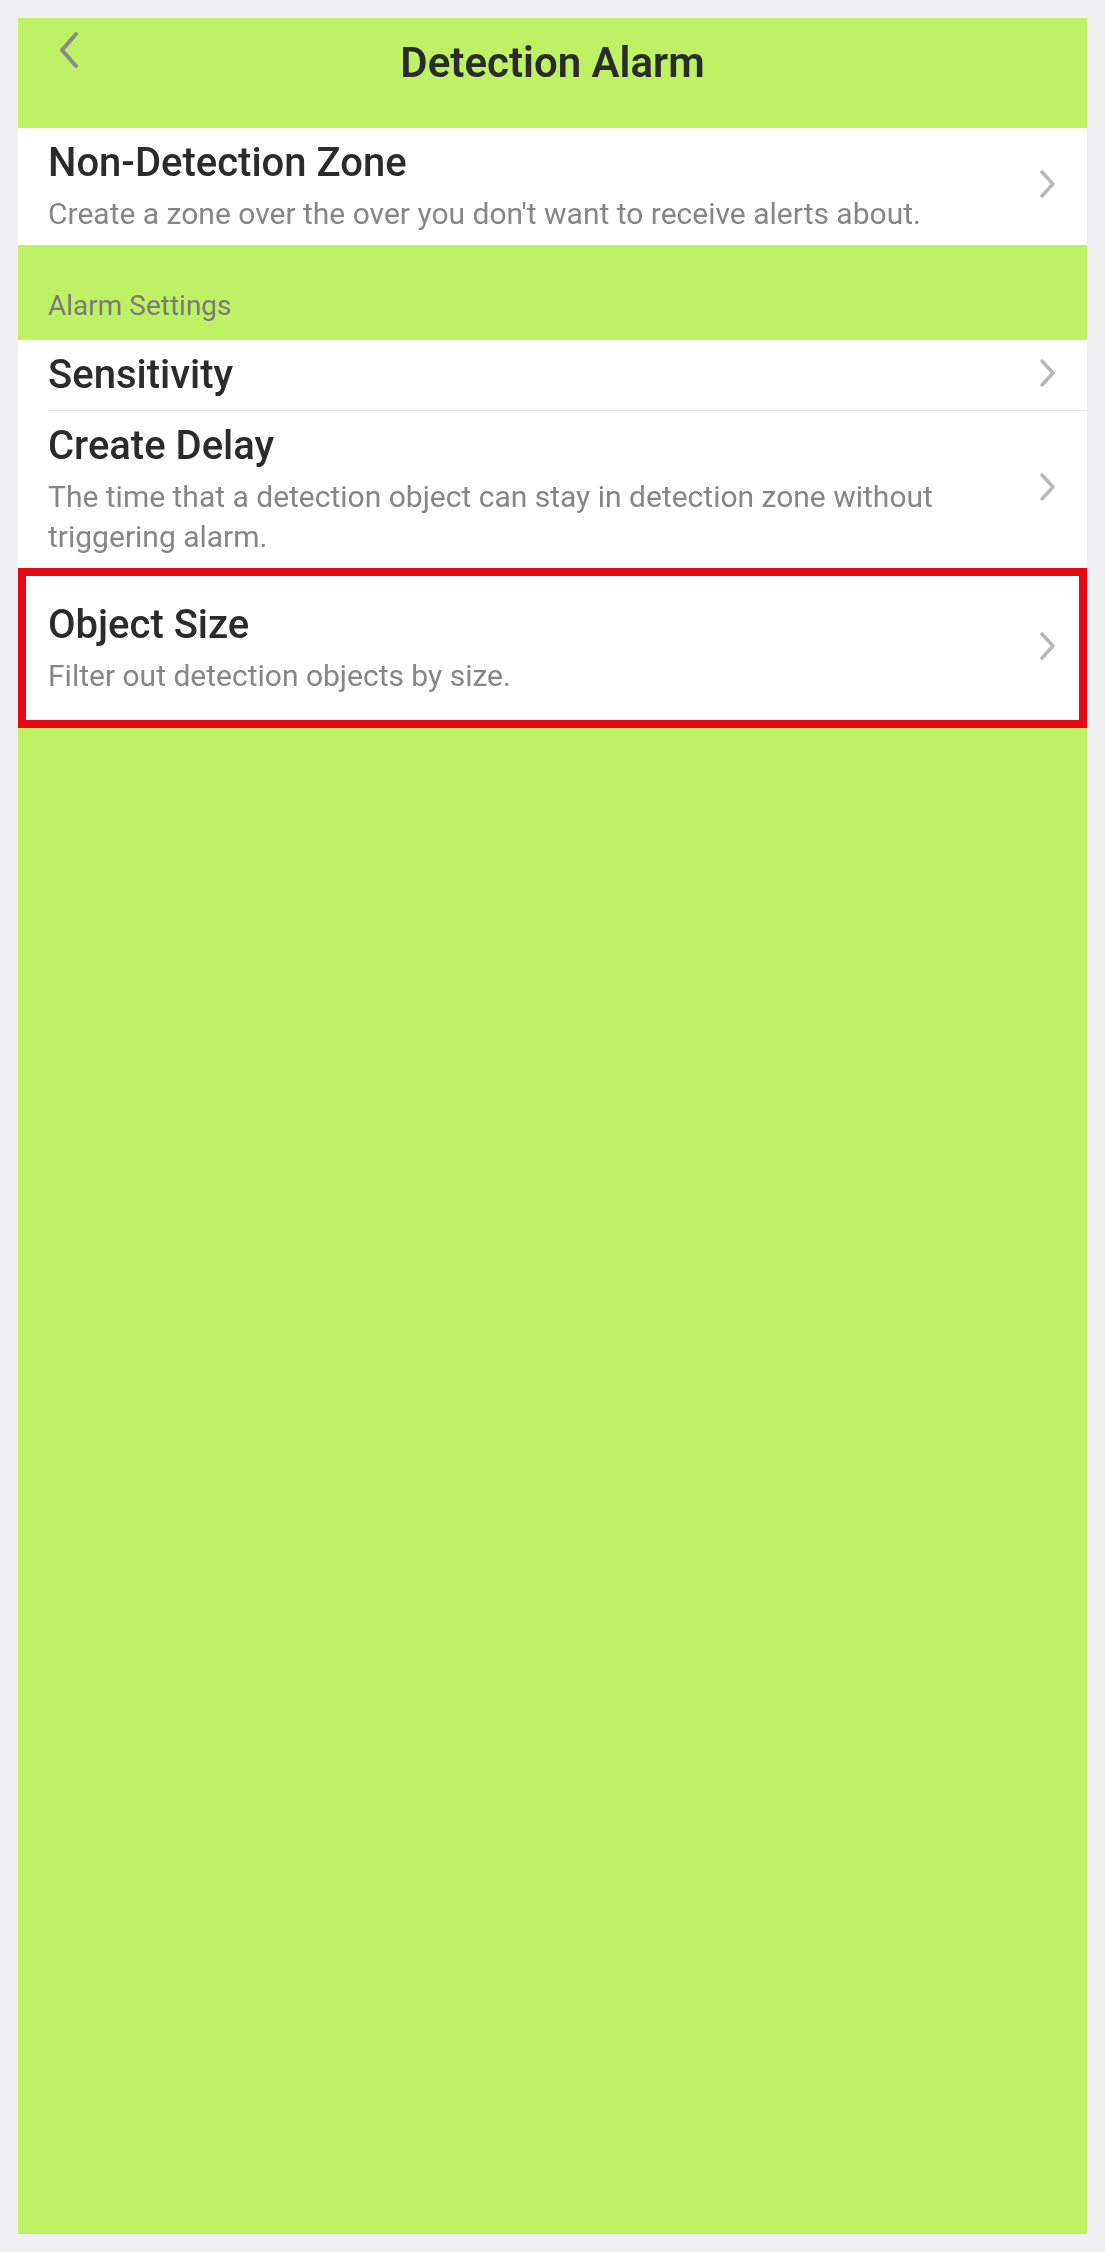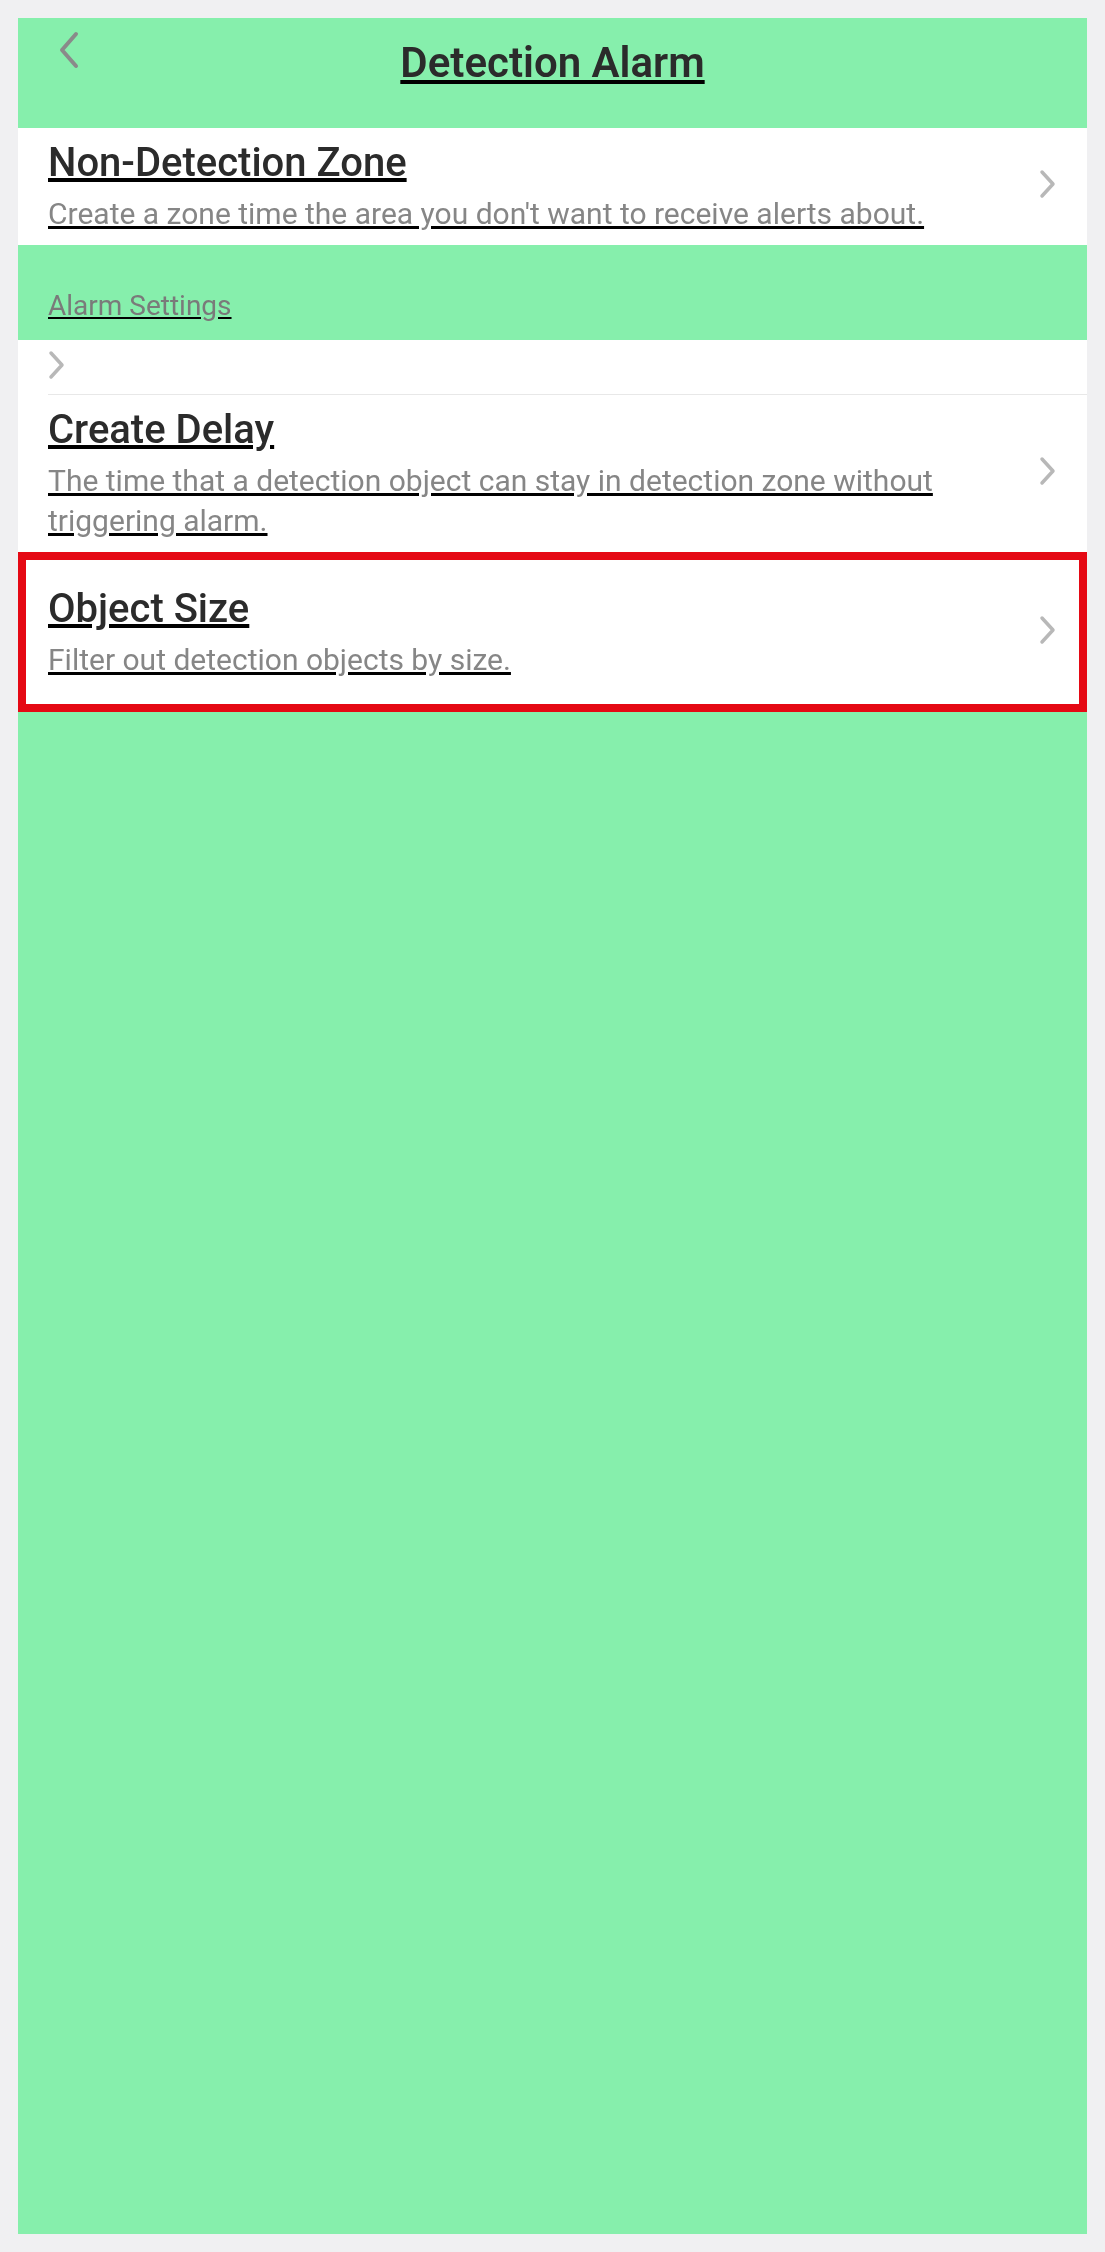--- a/index.html
+++ b/index.html
@@ -12,25 +12,24 @@
       background: #f0f0f2;
       width: 1105px;
       height: 2252px;
     }
     .container {
       padding: 18px;
       width: 100%;
       height: 100%;
     }
     .inner {
-      background: #86efac;
+      background: #bef264;
       width: 100%;
       height: 100%;
       position: relative;
-      text-decoration: underline;
     }
     .header {
       display: flex;
       align-items: center;
       padding: 8px 30px 30px 30px;
       position: relative;
       height: 110px;
     }
     .back-btn {
       position: absolute;
@@ -109,34 +108,37 @@
           <path d="M19 3 L5 19 L19 35" stroke="#8a8a8a" stroke-width="4" stroke-linecap="round" stroke-linejoin="round"></path>
         </svg>
       </div>
       <div class="header-title">Detection Alarm</div>
     </div>
 
     <div class="row-group">
       <div class="row">
         <div class="row-content">
           <div class="row-title">Non-Detection Zone</div>
-          <div class="row-subtitle">Create a zone time the area you don't want to receive alerts about.</div>
+          <div class="row-subtitle">Create a zone over the over you don't want to receive alerts about.</div>
         </div>
         <div class="chevron">
           <svg width="18" height="30" viewBox="0 0 18 30" fill="none">
             <path d="M3 3 L14 15 L3 27" stroke="#b8b8b8" stroke-width="3.5" stroke-linecap="round" stroke-linejoin="round"></path>
           </svg>
         </div>
       </div>
     </div>
 
     <div class="section-header">Alarm Settings</div>
 
     <div class="row-group">
       <div class="row">
+        <div class="row-content">
+          <div class="row-title">Sensitivity</div>
+        </div>
         <div class="chevron">
           <svg width="18" height="30" viewBox="0 0 18 30" fill="none">
             <path d="M3 3 L14 15 L3 27" stroke="#b8b8b8" stroke-width="3.5" stroke-linecap="round" stroke-linejoin="round"></path>
           </svg>
         </div>
       </div>
 
       <div class="divider"></div>
 
       <div class="row">

